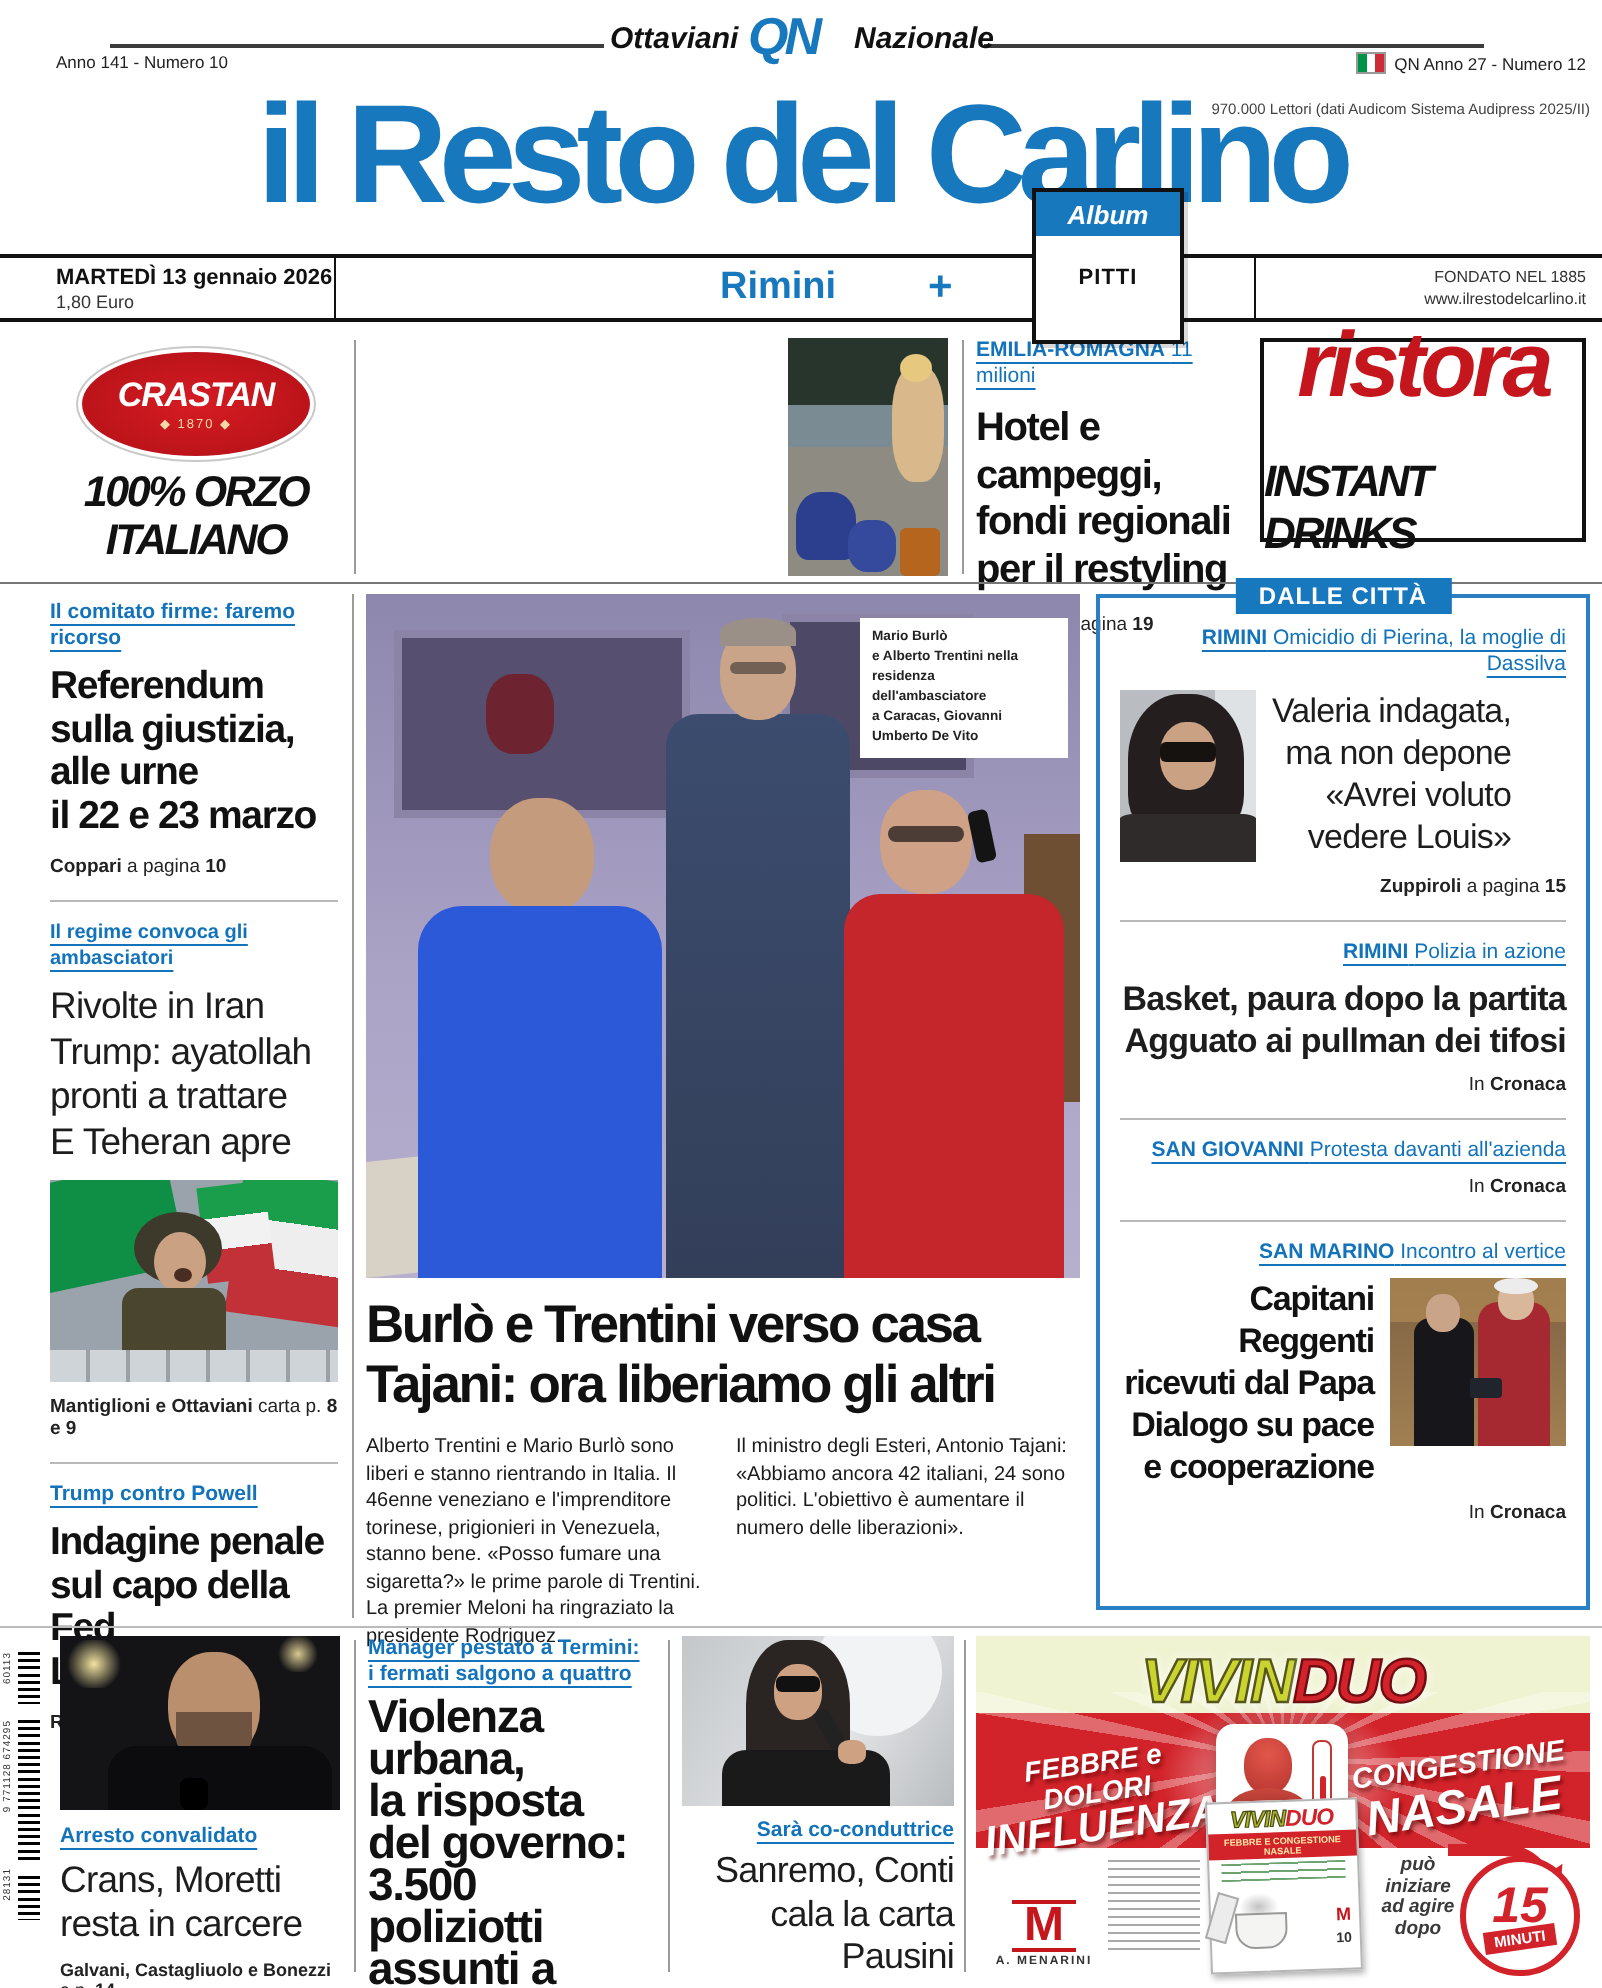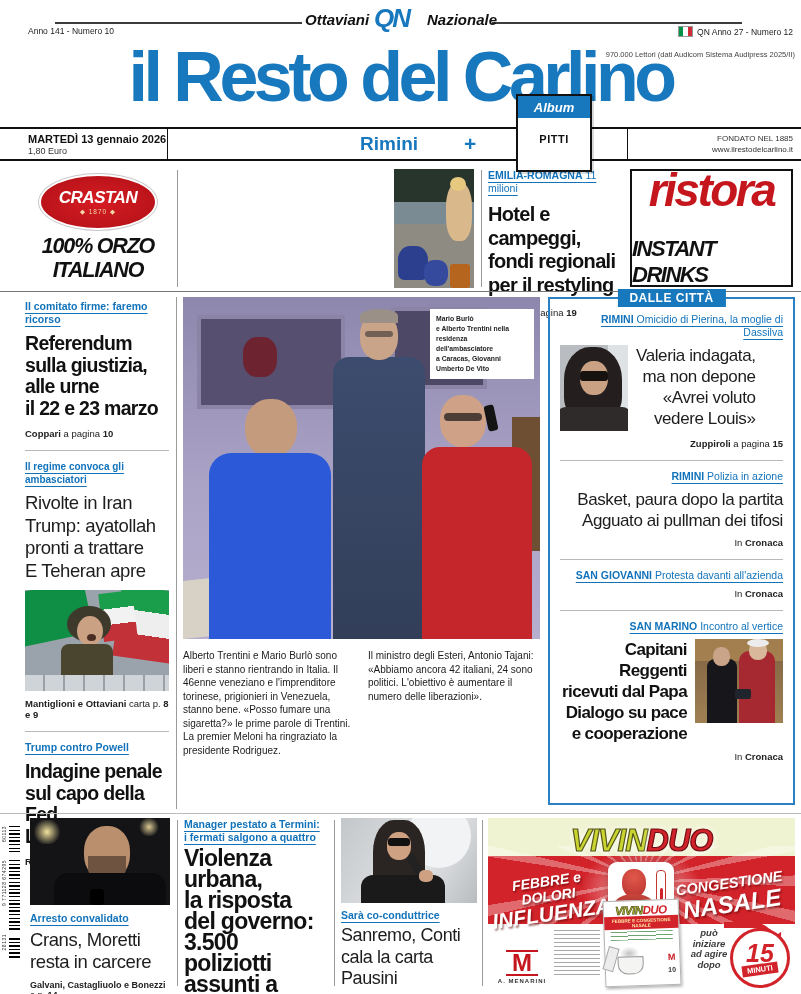--- a/index.html
+++ b/index.html
@@ -51,21 +51,21 @@
   .crastan{position:absolute;left:25px;top:170px;width:146px;height:117px;text-align:center;}
   .cr-oval{width:114px;height:52px;margin:4px auto 5px;background:radial-gradient(#d61c23,#b01016);
            border-radius:50%;border:2px solid #fff;outline:1px solid #c9c9c9;
            display:flex;flex-direction:column;align-items:center;justify-content:center;}
   .cr-brand{color:#fff;font-weight:800;font-style:italic;font-size:17px;letter-spacing:-.5px;}
   .cr-year{color:#f3d9a8;font-size:6.5px;letter-spacing:1px;}
   .cr-tag{font-size:21.5px;font-weight:800;font-style:italic;letter-spacing:-1.2px;line-height:23.5px;
           white-space:pre-line;color:#111;}
   .t-story{position:absolute;top:169px;}
   .t-story .h-bold{font-size:20.5px;line-height:24px;margin:8px 0 10px;}
-  .ristora{position:absolute;left:630px;top:169px;width:163px;height:118px;border:2px solid #111;
+  .ristora{position:absolute;left:630px;top:169px;width:163px;height:102px;border:2px solid #111;
            box-sizing:border-box;display:flex;flex-direction:column;align-items:center;justify-content:center;gap:24px;}
   .ri-brand{font-size:46px;color:#c5161d;font-weight:800;font-style:italic;letter-spacing:-2.5px;line-height:44px;}
   .ri-sub{font-size:22px;font-style:italic;font-weight:700;letter-spacing:-1.5px;color:#111;}
   
   .lcol{position:absolute;left:25px;top:300px;width:144px;}
   .lcol .h-bold{font-size:19.5px;}
   .ccol{position:absolute;left:183px;top:297px;width:357px;}
   .ms-headline{font-weight:800;font-size:26.5px;line-height:30px;letter-spacing:-1.2px;margin-top:8px;white-space:pre-line;}
   .ms-body{display:flex;gap:13px;margin-top:10px;}
   .ms-col{width:172px;font-size:10px;line-height:13.5px;color:#1b1b1b;}
@@ -296,20 +296,22 @@
       <div style="right:58px;top:116px;width:38px;height:8px;background:rgba(20,20,20,.7);border-radius:4px;"></div>
       <div style="right:44px;top:108px;width:10px;height:26px;background:#141414;border-radius:3px;transform:rotate(-12deg);"></div>
       <div style="right:8px;top:150px;width:110px;height:192px;background:#c5262b;border-radius:18px 18px 0 0;"></div>
       <div class="caption-box">Mario Burlò
 e Alberto Trentini nella
 residenza
 dell'ambasciatore
 a Caracas, Giovanni
 Umberto De Vito</div>
     </div>
+    <div class="ms-headline">Burlò e Trentini verso casa
+Tajani: ora liberiamo gli altri</div>
     <div class="ms-body">
       <div class="ms-col">Alberto Trentini e Mario Burlò sono liberi e stanno rientrando in Italia. Il 46enne veneziano e l'imprenditore torinese, prigionieri in Venezuela, stanno bene. «Posso fumare una sigaretta?» le prime parole di Trentini. La premier Meloni ha ringraziato la presidente Rodriguez.</div>
       <div class="ms-col">
         <span>Il ministro degli Esteri, Antonio Tajani: «Abbiamo ancora 42 italiani, 24 sono politici. L'obiettivo è aumentare il numero delle liberazioni».</span>
       </div>
     </div>
   </div>
 
   <div class="rcol">
     <div class="rc-tab">DALLE CITTÀ</div>
@@ -335,21 +337,21 @@
         <span class="b">Zuppiroli</span>
         <span>a pagina</span>
         <span class="b">15</span>
       </div>
       <hr class="sep">
 
       <div class="kicker">
         <span class="kt">RIMINI</span>
         <span class="kr">Polizia in azione</span>
       </div>
-      <div class="rc-hl-light" style="margin-top:6px;">Basket, paura dopo la partita
+      <div class="rc-hl-light" style="margin-top:6px;font-weight:bold;">Basket, paura dopo la partita
 Agguato ai pullman dei tifosi</div>
       <div class="byline" style="margin-top:6px;">
         <span>In</span>
         <span class="b">Cronaca</span>
       </div>
       <hr class="sep">
 
       <div class="kicker">
         <span class="kt">SAN GIOVANNI</span>
         <span class="kr">Protesta davanti all'azienda</span>
@@ -423,21 +425,21 @@
     <div class="h-bold hl" style="margin:4px 0 0 0;">Violenza urbana,
 la risposta
 del governo:
 3.500 poliziotti
 assunti a gennaio
 Rinforzi alle città</div>
 
   </div>
   <div class="vr" style="left:334px;top:820px;height:166px;"></div>
 
-  <div class="bstory" style="left:341px;width:136px;">
+  <div class="bstory" style="left:341px;width:136px;text-align:right;">
     <div class="ph ph-pausini">
       <div style="right:6px;top:-14px;width:64px;height:64px;background:#f2f3f4;border-radius:50%;"></div>
       <div style="left:32px;top:2px;width:52px;height:80px;background:#2a2422;border-radius:40% 40% 20% 20%;"></div>
       <div style="left:46px;top:14px;width:24px;height:28px;background:#cfa183;border-radius:46%;"></div>
       <div style="left:47px;top:20px;width:22px;height:8px;background:#111;border-radius:3px;"></div>
       <div style="left:20px;bottom:-8px;width:84px;height:36px;background:#1b1a1a;border-radius:12px 12px 0 0;"></div>
       <div style="left:70px;top:36px;width:8px;height:22px;background:#222;transform:rotate(-30deg);border-radius:3px;"></div>
       <div style="left:78px;top:52px;width:14px;height:12px;background:#cfa183;border-radius:40%;"></div>
     </div>
     <div class="kicker" style="margin-top:6px;">Sarà co-conduttrice</div>

